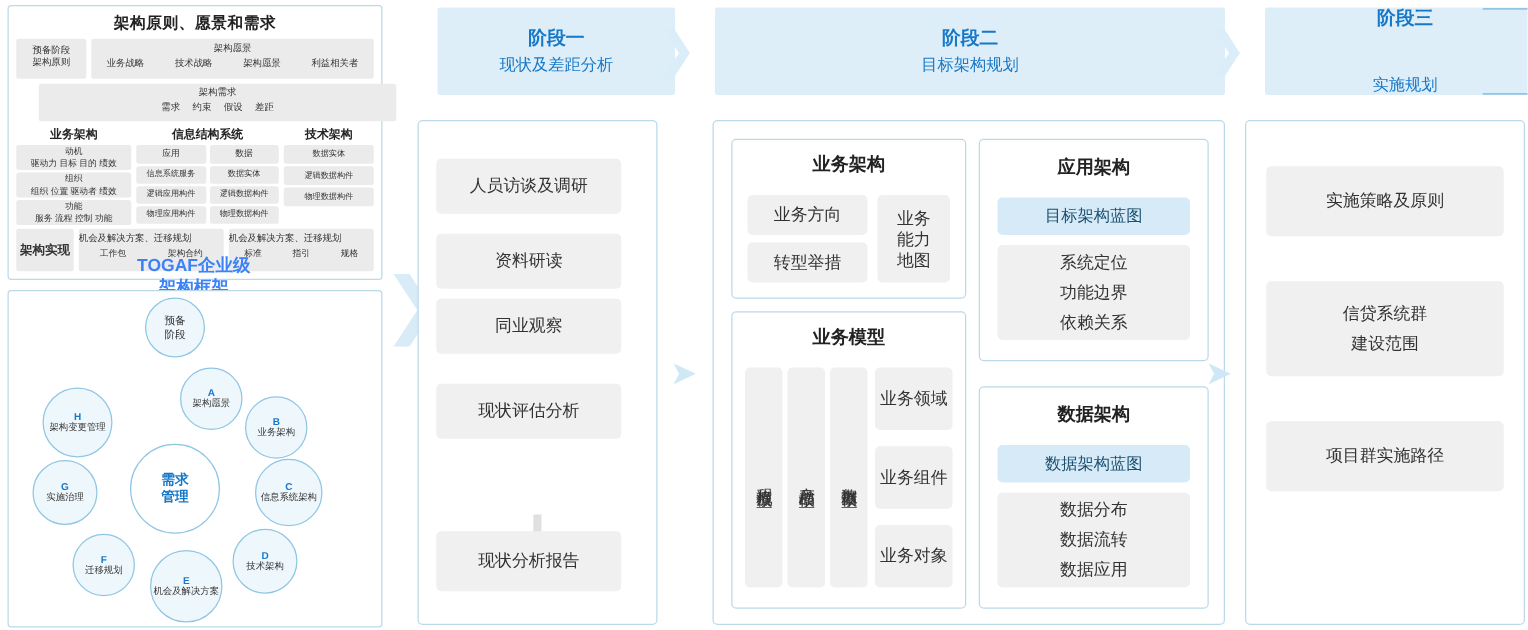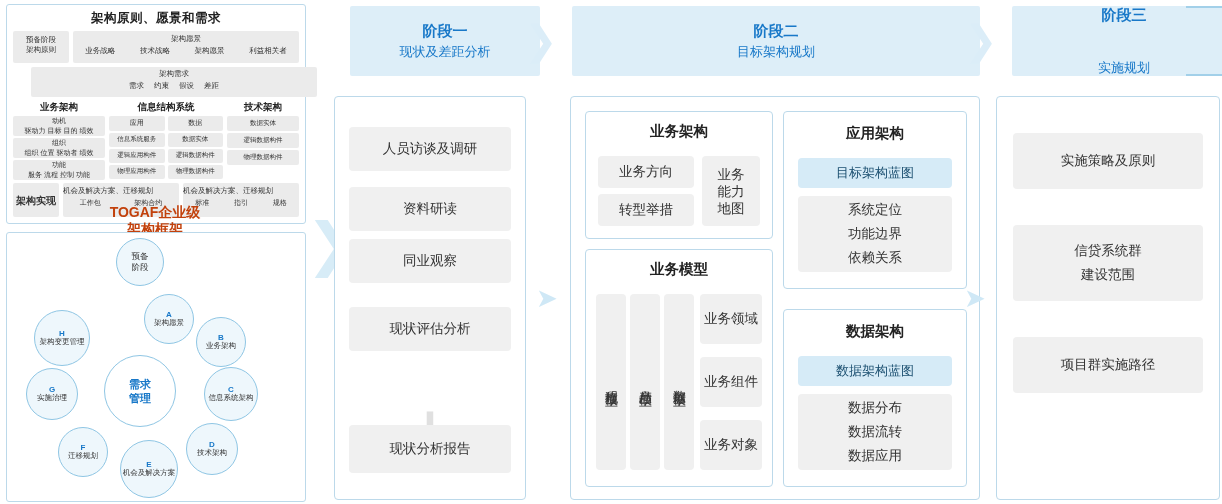--- a/index.html
+++ b/index.html
@@ -39,21 +39,21 @@
 
   .twocol{display:flex;gap:3px;}
   .twocol>div{flex:1;background:#ebebeb;border-radius:2px;}
 
   .r4{position:absolute;left:6px;top:178px;width:286px;height:34px;display:flex;gap:4px;}
   .r4 .lab{width:46px;background:#ebebeb;border-radius:2px;font-size:10px;font-weight:bold;text-align:center;display:flex;align-items:center;justify-content:center;line-height:11px;}
   .r4 .bx{flex:1;background:#ebebeb;border-radius:2px;}
   .r4 .bx .h{font-size:7.5px;text-align:left;padding-top:3px;}
   .r4 .bx .s{font-size:7px;text-align:center;display:flex;justify-content:space-around;padding-top:2px;}
 
-  #togaf-label{position:absolute;left:0;top:200px;width:298px;text-align:center;font-size:14px;font-weight:bold;color:#c2410c;line-height:17px;}
+  #togaf-label{position:absolute;left:0;top:200px;width:298px;text-align:center;font-size:14px;font-weight:bold;color:#3b82f6;line-height:17px;}
 
   #togaf-bottom{left:0;top:228px;width:298px;height:268px;}
 
   .wheel-node{position:absolute;border:1px solid #8fc6e4;border-radius:50%;background:#eef7fc;display:flex;flex-direction:column;align-items:center;justify-content:center;text-align:center;color:#1a5d86;}
   .wheel-node .let{font-size:8px;font-weight:bold;color:#1878c8;line-height:9px;}
   .wheel-node .nm{font-size:7.5px;line-height:8.5px;color:#333;}
 
   #center-node{position:absolute;left:104px;top:355px;width:70px;height:70px;border-radius:50%;border:1px solid #8fc6e4;background:#ffffff;display:flex;align-items:center;justify-content:center;font-size:11px;font-weight:bold;color:#1878c8;text-align:center;line-height:14px;}
 
   #prep{position:absolute;left:116px;top:238px;width:46px;height:46px;border-radius:50%;border:1px solid #8fc6e4;background:#eef7fc;display:flex;align-items:center;justify-content:center;font-size:8.5px;color:#333;text-align:center;line-height:11px;}
@@ -74,21 +74,21 @@
   .outline-arrow{position:absolute;left:852px;top:0;width:66px;height:70px;}
 
   
   .colcard{position:absolute;border:1px solid #bcd9ea;border-radius:4px;background:#fff;}
   #col1{left:334px;top:96px;width:190px;height:402px;}
   #col2{left:570px;top:96px;width:408px;height:402px;}
   #col3{left:996px;top:96px;width:222px;height:402px;}
 
   .pill{background:#f0f0f0;border-radius:4px;display:flex;align-items:center;justify-content:center;text-align:center;font-size:13.5px;color:#333;}
 
-  .c1item{position:absolute;left:14px;width:162px;height:44px;}
+  .c1item{position:absolute;left:14px;width:148px;height:44px;}
 
   .downarrow{position:absolute;left:80px;top:312px;width:30px;height:30px;color:#e0e0e0;font-size:28px;line-height:28px;text-align:center;}
 
   .subpanel{position:absolute;border:1px solid #bcd9ea;border-radius:4px;background:#fff;}
   .subtitle{text-align:center;font-size:14.5px;font-weight:bold;color:#222;}
 
   .hl{background:#d6ebf7;border-radius:4px;display:flex;align-items:center;justify-content:center;font-size:13px;color:#1b4f70;}
 
   .vtext{writing-mode:vertical-rl;text-orientation:upright;letter-spacing:1px;}
 

